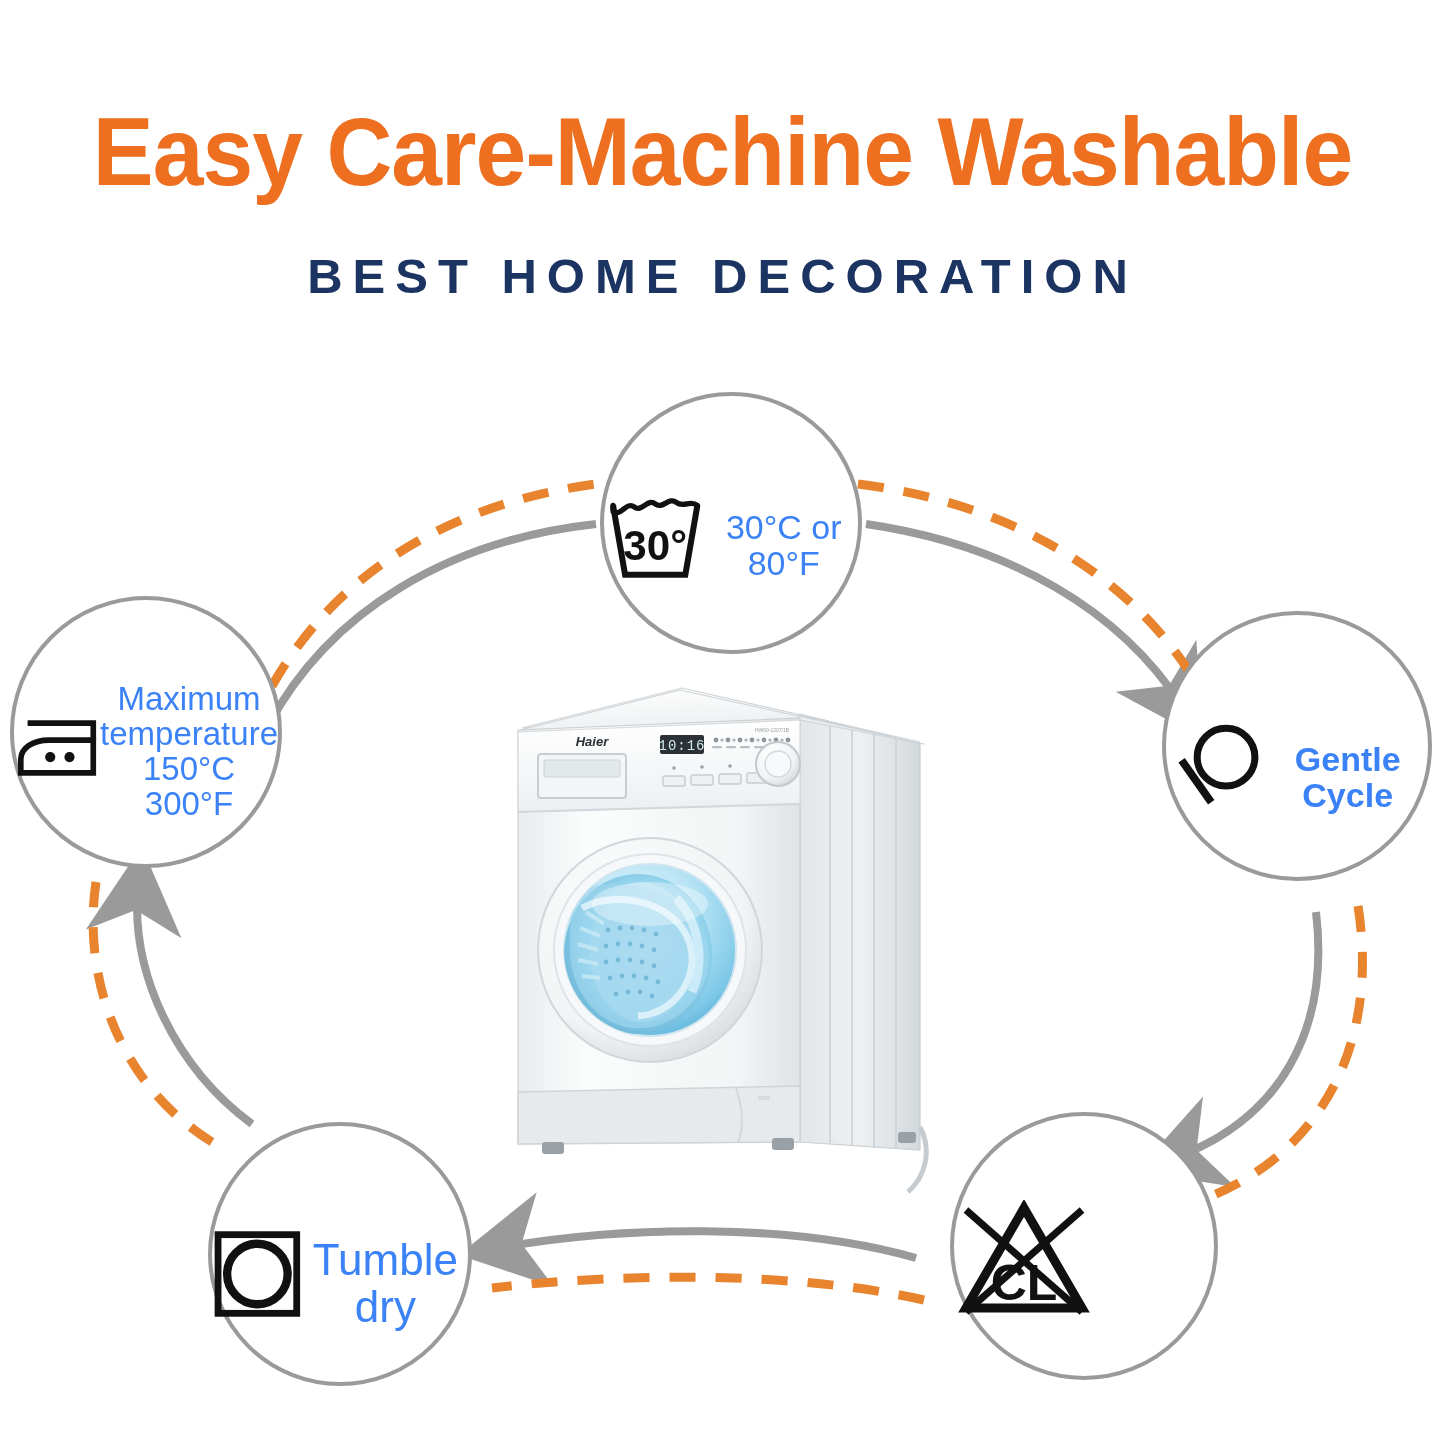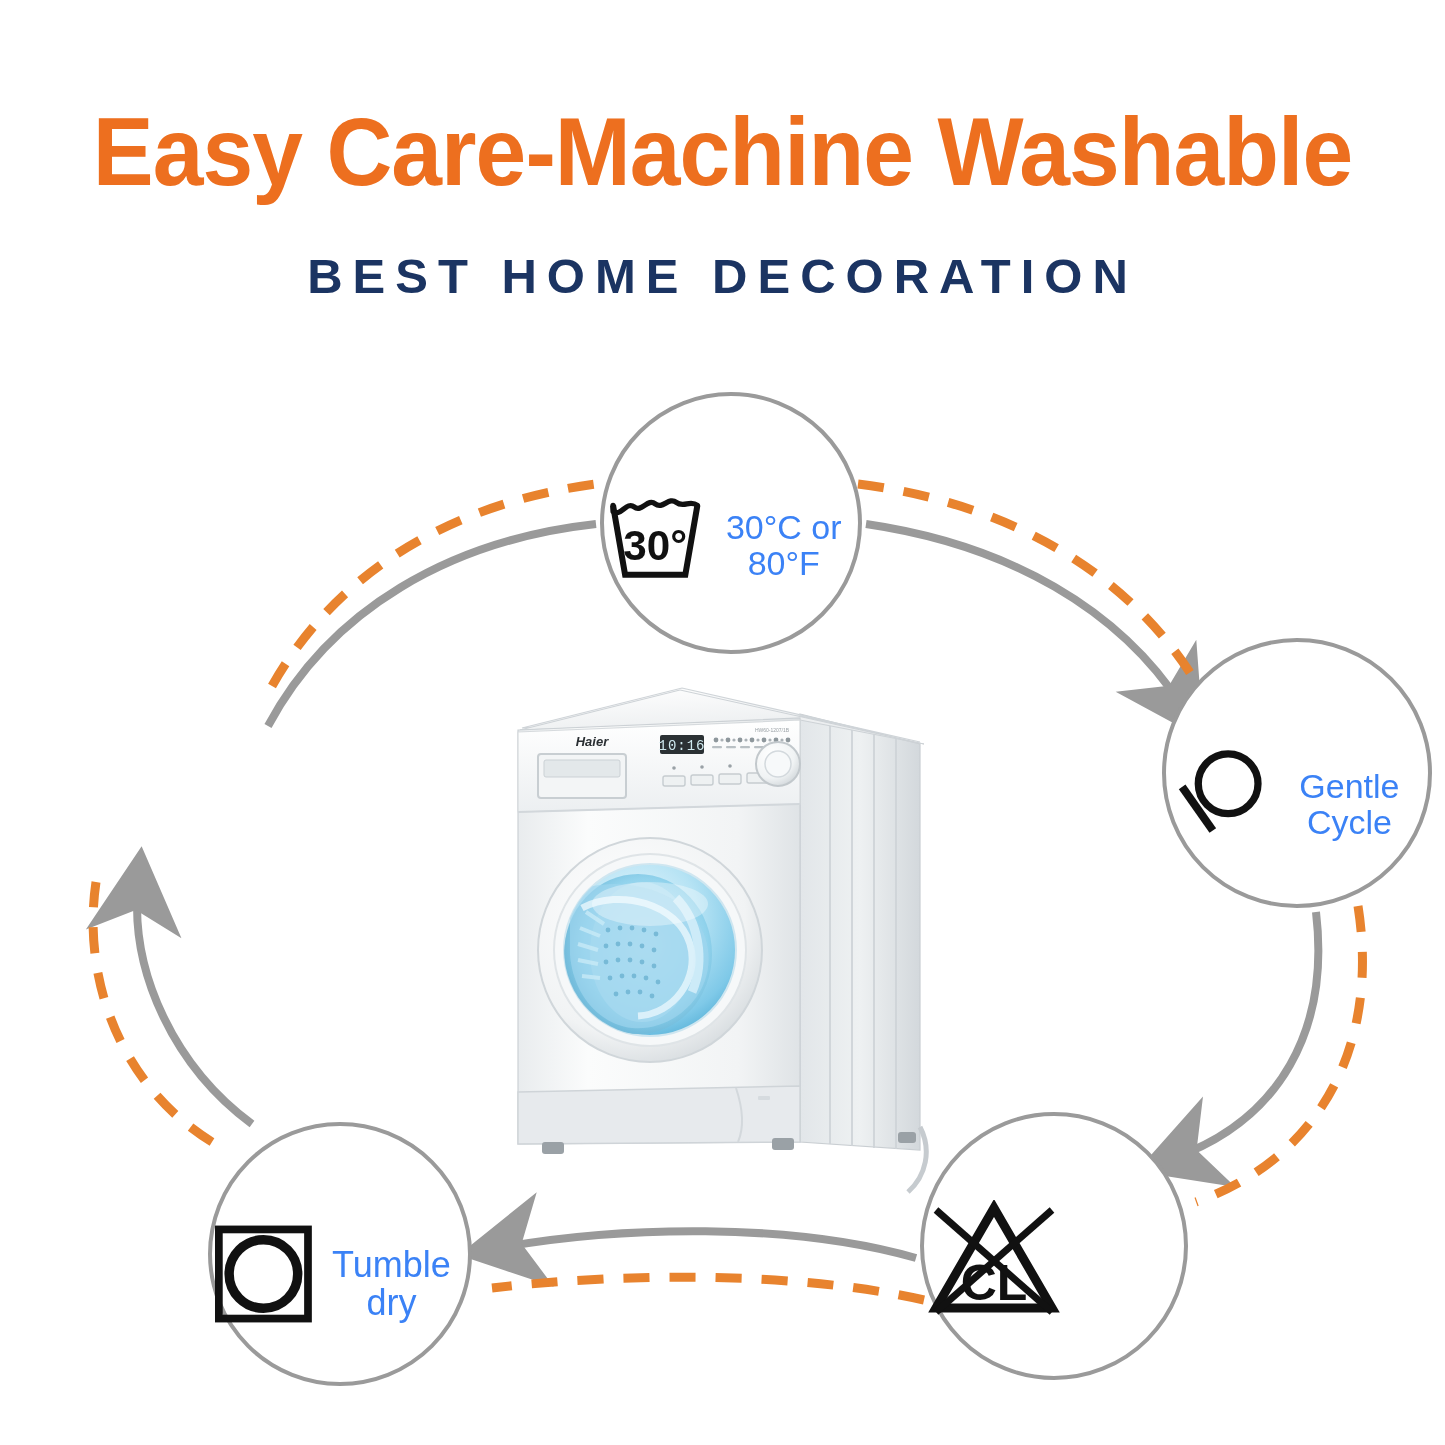--- a/index.html
+++ b/index.html
@@ -55,28 +55,28 @@
     font-family:"Liberation Sans", sans-serif;
     color:#3b82f6;
     text-align:center;
     line-height:1.06;
     white-space:pre-line;
   }
 
   #badge-wash{left:600px;top:392px;width:262px;height:262px;padding-top:34px;}
   #badge-wash .cap{font-size:34px;margin-top:10px;}
 
-  #badge-gentle{left:1162px;top:638px;width:270px;height:270px;padding-top:44px;}
+  #badge-gentle{left:1162px;top:611px;width:270px;height:270px;padding-top:44px;font-weight:bold;}
   #badge-gentle .cap{font-size:34px;margin-top:18px;}
 
-  #badge-bleach{left:920px;top:1112px;width:268px;height:268px;padding-top:28px;}
+  #badge-bleach{left:950px;top:1112px;width:268px;height:268px;padding-top:28px;}
   #badge-bleach .cap{font-size:33px;margin-top:6px;}
 
   #badge-tumble{left:208px;top:1122px;width:264px;height:264px;padding-top:40px;}
-  #badge-tumble .cap{font-size:36px;margin-top:20px;}
+  #badge-tumble .cap{font-size:44px;margin-top:20px;}
 
   #badge-iron{left:10px;top:596px;width:272px;height:272px;padding-top:32px;}
   #badge-iron .cap{font-size:33px;margin-top:8px;}
 
   
   #washer{position:absolute;left:500px;top:672px;width:430px;height:540px;}
 </style>
 </head>
 <body>
 
@@ -135,20 +135,31 @@
   </div>
 
   <div class="badge" id="badge-tumble">
     <svg class="glyph" width="120" height="116" viewBox="0 0 120 116">
       <rect x="8" y="6" width="104" height="104" fill="none" stroke="#111" stroke-width="9"></rect>
       <circle cx="60" cy="58" r="40" fill="none" stroke="#111" stroke-width="11"></circle>
     </svg>
     <div class="cap">Tumble dry</div>
   </div>
 
+  <div class="badge" id="badge-iron">
+    <svg class="glyph" width="152" height="112" viewBox="0 0 152 112">
+      <path d="M24,12 L140,12 L140,44" fill="none" stroke="#111" stroke-width="10" stroke-linejoin="miter"></path>
+      <path d="M12,100 L12,76 C12,56 34,42 62,42 L140,42 L140,100 Z" fill="none" stroke="#111" stroke-width="10" stroke-linejoin="miter"></path>
+      <circle cx="64" cy="72" r="9" fill="#111"></circle>
+      <circle cx="98" cy="72" r="9" fill="#111"></circle>
+    </svg>
+    <div class="cap">Maximum
+temperature
+150°C 300°F</div>
+  </div>
 
   <svg id="washer" viewBox="0 0 430 540">
     <defs>
       <linearGradient id="gFront" x1="0" y1="0" x2="1" y2="0">
         <stop offset="0" stop-color="#e9ecee"></stop>
         <stop offset="0.25" stop-color="#fbfcfc"></stop>
         <stop offset="0.78" stop-color="#f2f4f5"></stop>
         <stop offset="1" stop-color="#dfe3e6"></stop>
       </linearGradient>
       <linearGradient id="gSide" x1="0" y1="0" x2="1" y2="0">

